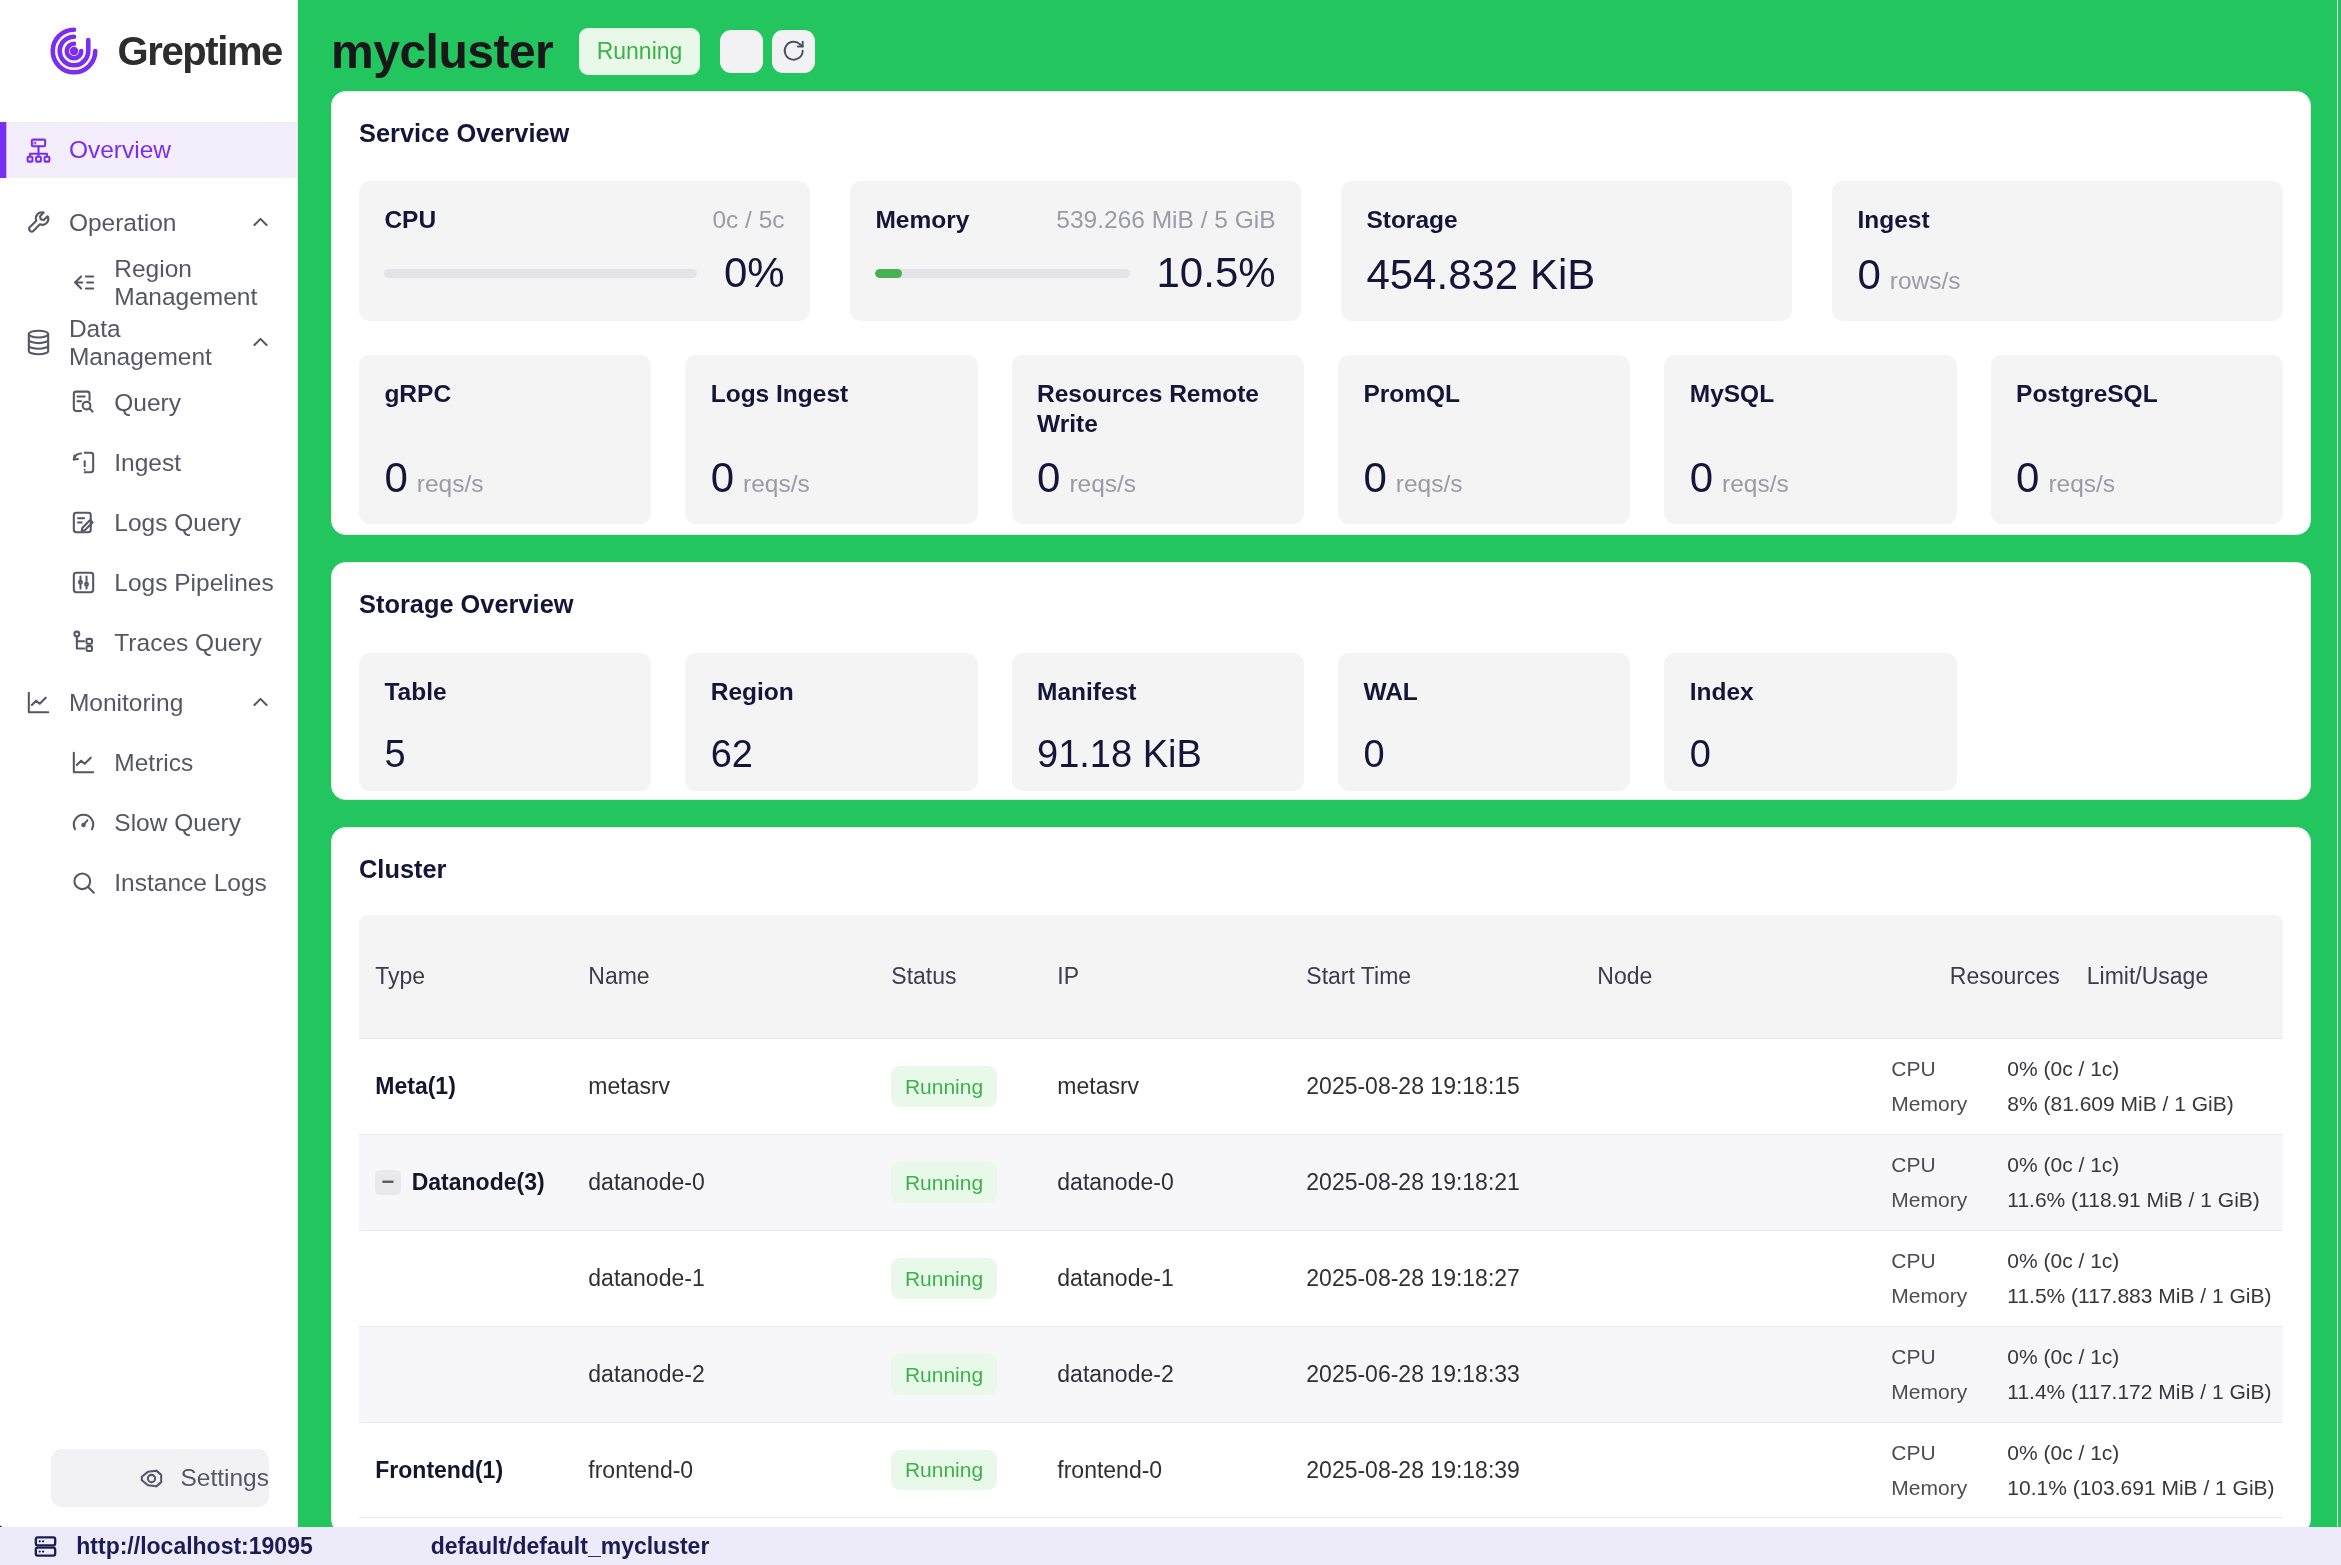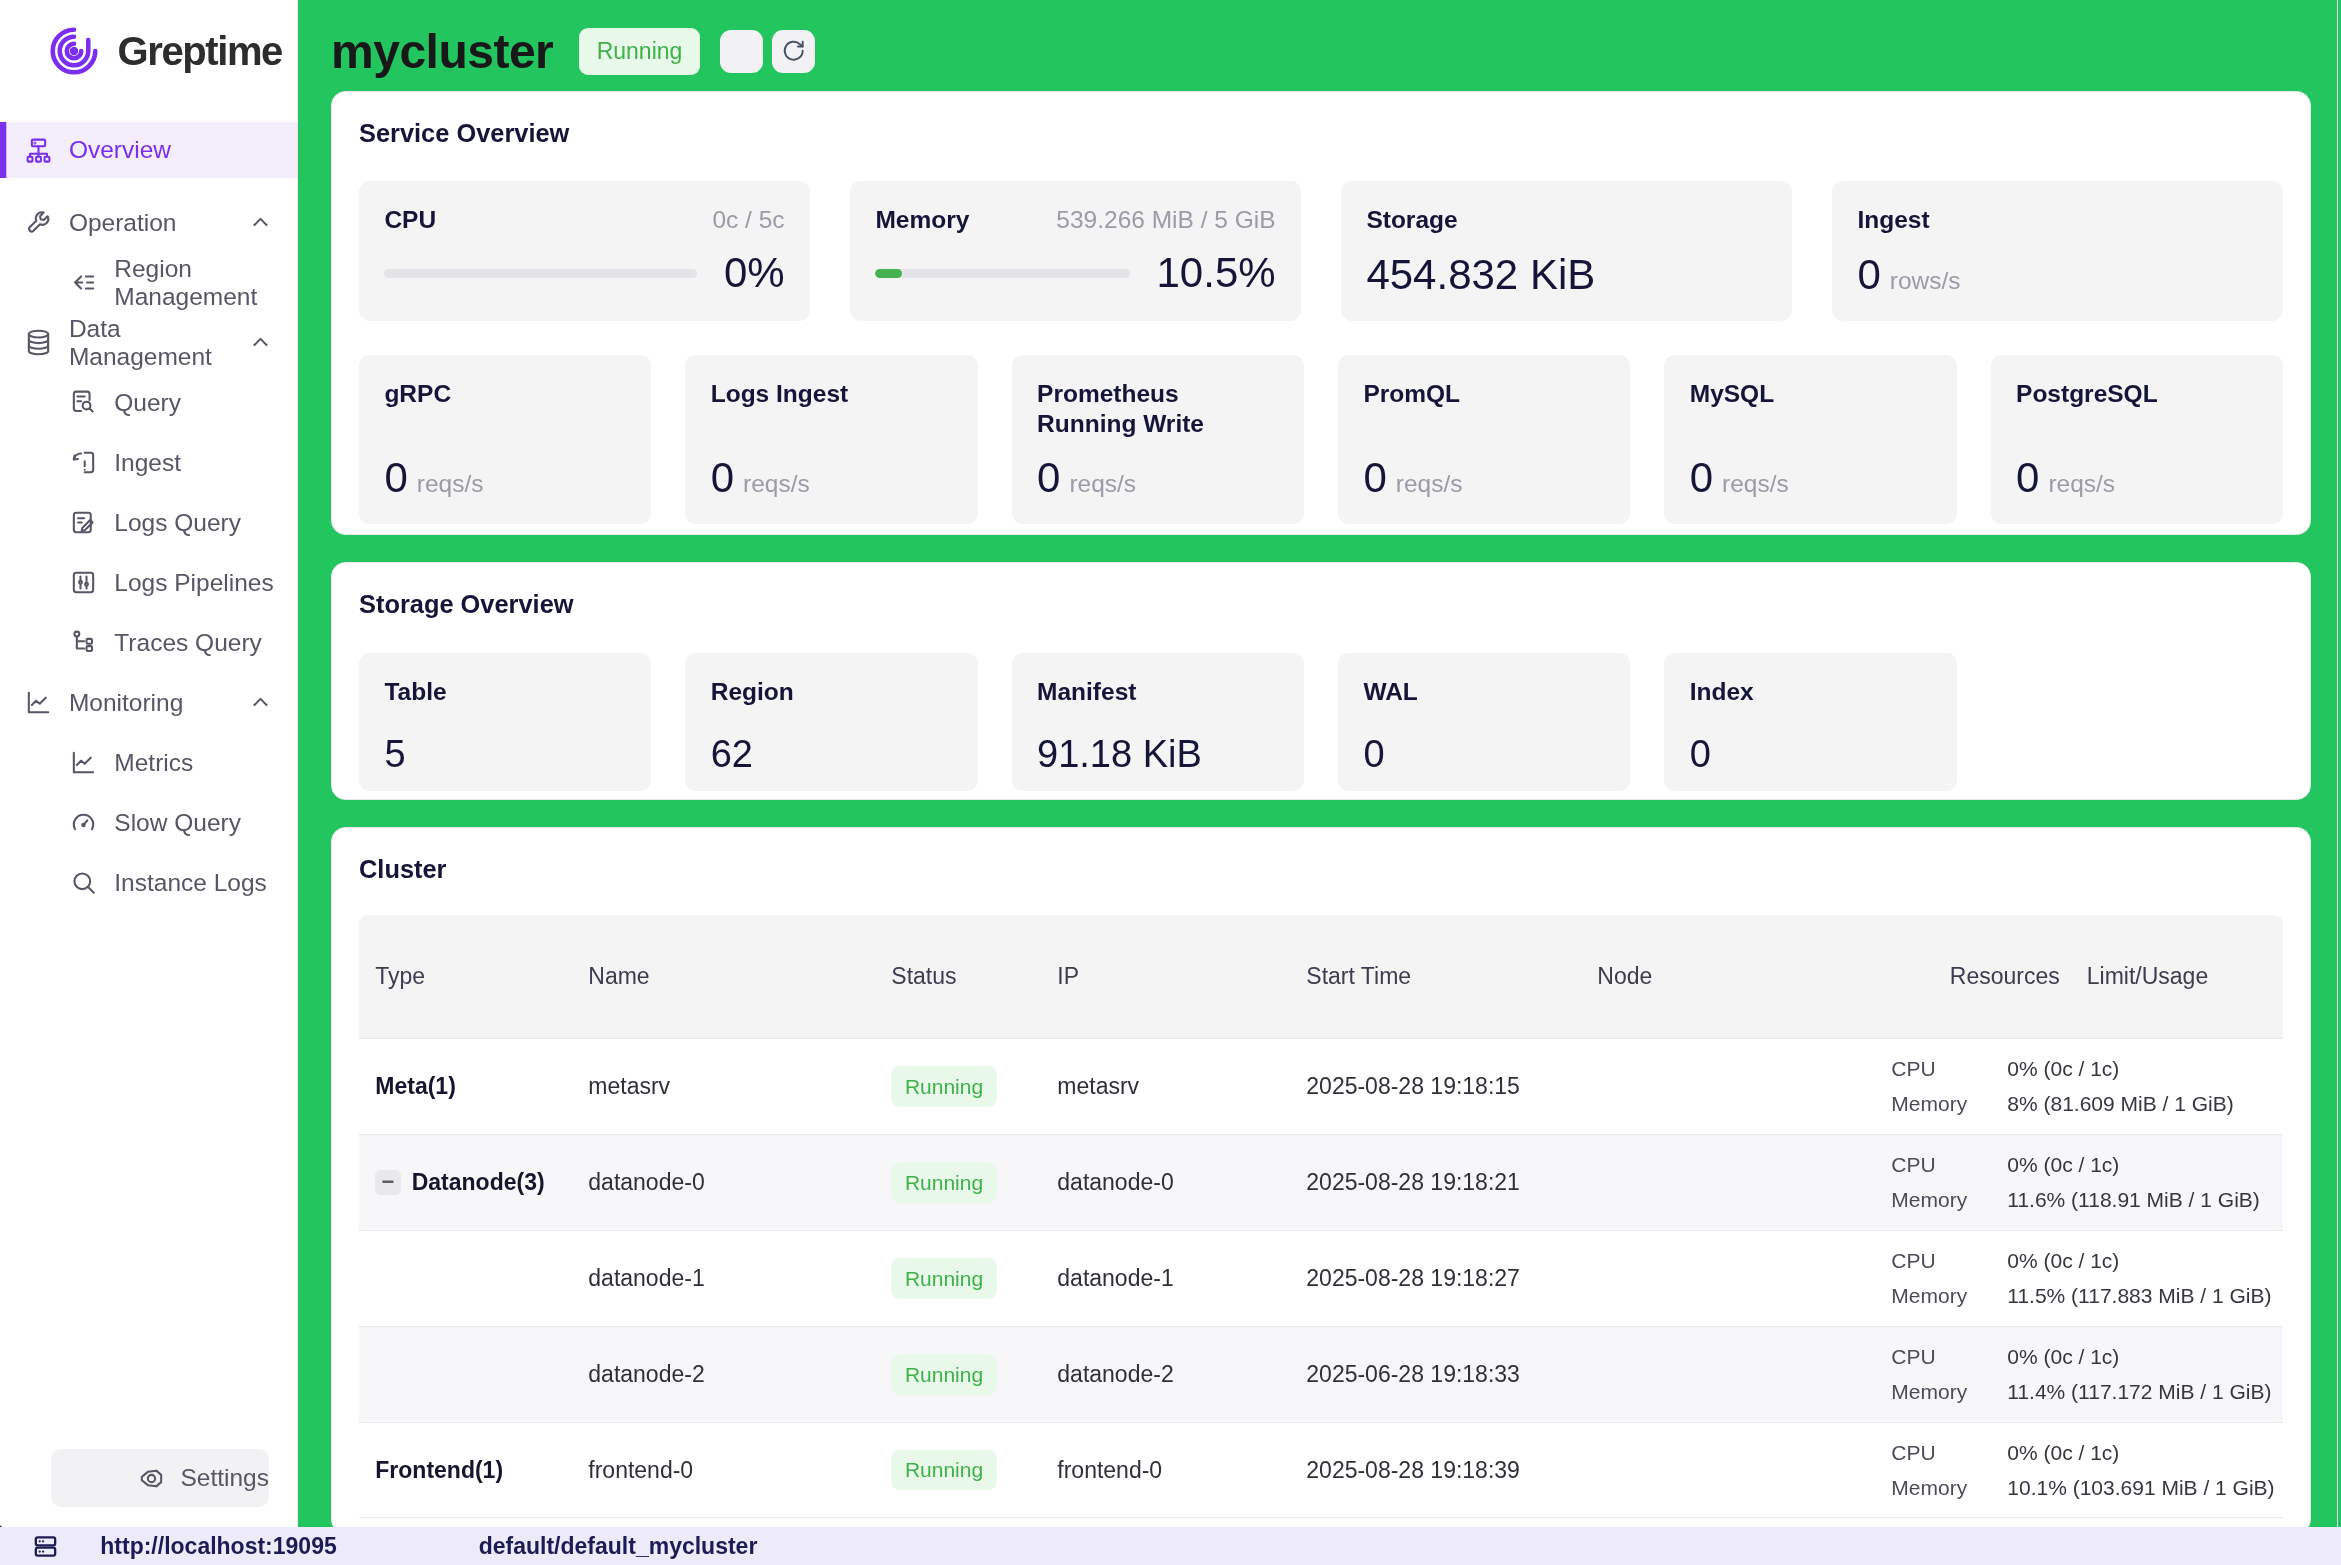--- a/index.html
+++ b/index.html
@@ -71,21 +71,21 @@
   .row:last-of-type { border-bottom:0.9px solid #eaeaee; }
   .cell { display:flex; align-items:center; padding-left:16.3px; font-size:23px; color:#2f2f38; }
   .cell-type { font-weight:700; color:#15152e; gap:11px; }
   .minus-box { width:25.4px; height:25.4px; border-radius:5.4px; background:#e9e9ec; color:#5a5a66; display:flex; align-items:center; justify-content:center; font-size:22px; line-height:1; cursor:pointer; }
   .row-pill { background:#e9f9e9; color:#3db14a; font-size:21px; padding:8.2px 13.6px; border-radius:9px; }
   .res-cell { display:grid; grid-template-columns:116px auto; align-content:center; row-gap:11px; padding-left:16.3px; font-size:21px; }
   .res-label { color:#4c4c59; }
   .res-val { color:#36363f; }
 
   
-  .statusbar { position:absolute; left:0; right:0; bottom:0; height:39px; background:#edeafa; display:flex; align-items:center; padding-left:31px; font-size:23px; font-weight:700; color:#1c1c54;gap:24px; }
+  .statusbar { position:absolute; left:0; right:0; bottom:0; height:39px; background:#edeafa; display:flex; align-items:center; padding-left:31px; font-size:23px; font-weight:700; color:#1c1c54; }
   .statusbar .url { margin-left:16.3px; }
   .statusbar .path { margin-left:118px; }
   .bubble { position:absolute; width:87px; height:87px; border-radius:50%; background:#20242e; left:-69px; top:1517px; }
   .edge-line { position:absolute; top:0; bottom:39px; right:4.5px; width:0.9px; background:#e6e6ea; }
 </style>
 </head>
 <body>
 
 <div class="screen">
 
@@ -295,21 +295,21 @@
       <div class="stats6">
         <div class="card card-p">
           <span class="stat-label">gRPC</span>
           <div class="value-line"><span>0</span><span class="unit">reqs/s</span></div>
         </div>
         <div class="card card-p">
           <span class="stat-label">Logs Ingest</span>
           <div class="value-line"><span>0</span><span class="unit">reqs/s</span></div>
         </div>
         <div class="card card-p">
-          <span class="stat-label">Prometheus Running Write</span>
+          <span class="stat-label">Resources Remote Write</span>
           <div class="value-line"><span>0</span><span class="unit">reqs/s</span></div>
         </div>
         <div class="card card-p">
           <span class="stat-label">PromQL</span>
           <div class="value-line"><span>0</span><span class="unit">reqs/s</span></div>
         </div>
         <div class="card card-p">
           <span class="stat-label">MySQL</span>
           <div class="value-line"><span>0</span><span class="unit">reqs/s</span></div>
         </div>

